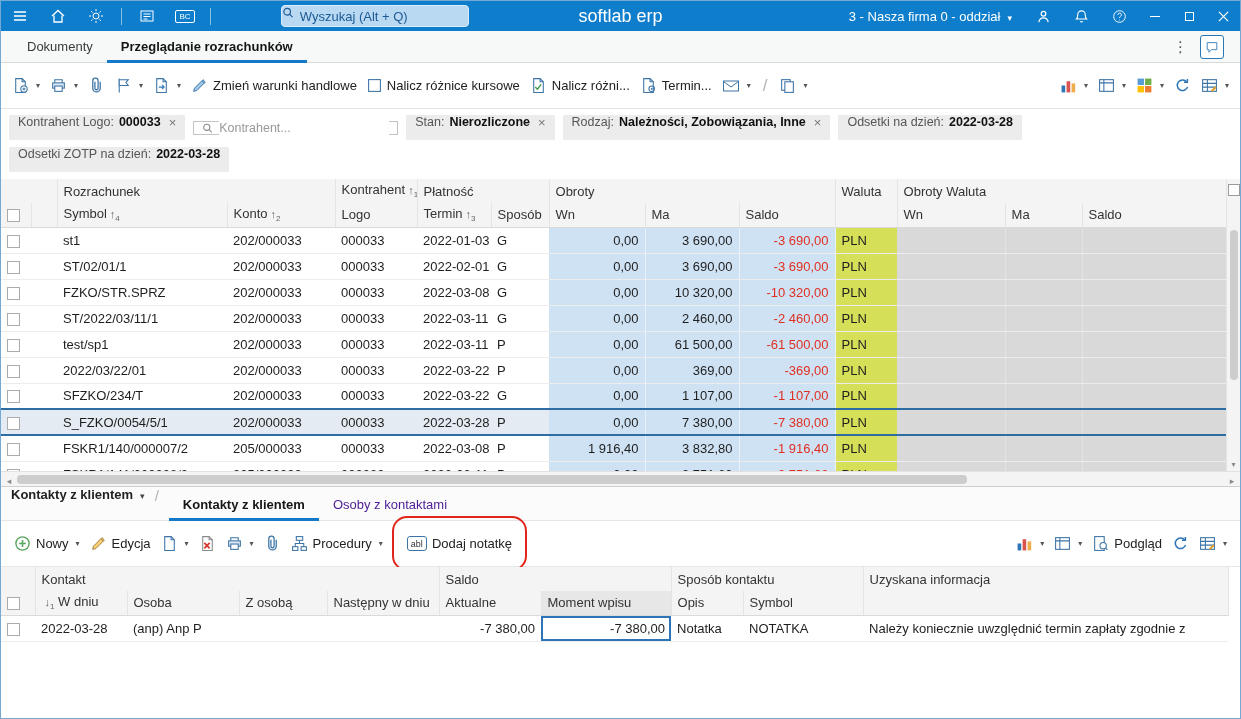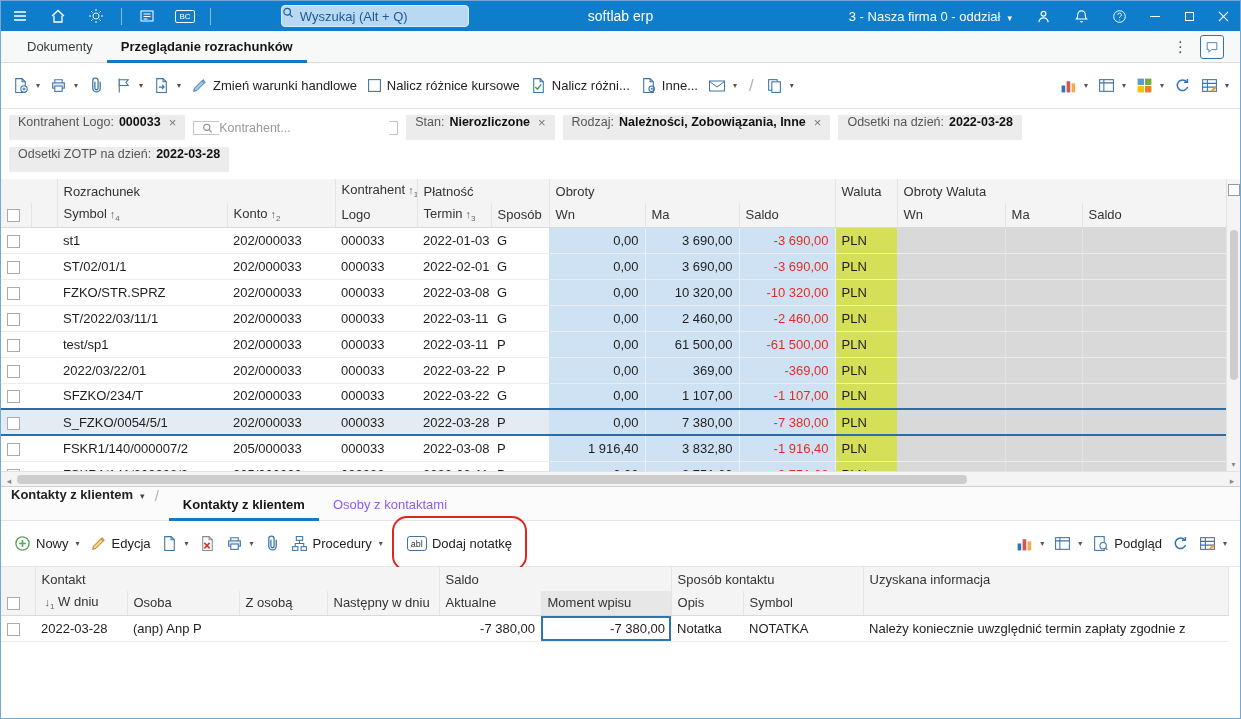--- a/index.html
+++ b/index.html
@@ -9,21 +9,21 @@
          display:flex; flex-direction:column; overflow:hidden; }
 
   
   .titlebar { height:30px; flex:0 0 30px; background:#0e7ecc; display:flex; align-items:center; color:#fff; position:relative; }
   .tb-btn { width:38px; height:30px; display:flex; align-items:center; justify-content:center; }
   .tb-sep { width:1px; height:17px; background:rgba(255,255,255,.5); margin:0 6px; }
   .tb-search { display:flex; gap:6px; background:#b9d9f2; border:1px solid #dcedfa; border-radius:4px;
                height:22px; width:188px; padding:0 0; margin-left:64px; }
   .tb-search input { border:0; background:transparent; font:inherit; font-size:13px; color:#17497d; width:100%; outline:none; }
   .tb-search input::placeholder { color:#1b5a94; opacity:1; }
-  .app-title { position:absolute; left:50%; transform:translateX(-50%); font-size:14px; pointer-events:none; }
+  .app-title { position:absolute; left:50%; transform:translateX(-50%); font-size:18px; pointer-events:none; }
   .tb-right { margin-left:auto; display:flex; align-items:center; }
   .tb-context { display:flex; align-items:center; gap:7px; padding:0 12px; font-size:13px; }
   .chev-w::after { content:"▾"; font-size:9px; color:#fff; }
   .win-btn { width:34px; height:30px; display:flex; align-items:center; justify-content:center; }
   .min-glyph { width:10px; height:1px; background:#fff; }
   .max-glyph { width:9px; height:9px; border:1px solid #fff; }
 
   
   .tabrow { height:32px; flex:0 0 32px; background:#f7f8f8; border-bottom:1px solid #d9d9d9; display:flex; align-items:center; padding:0 12px; }
   .tab { height:32px; display:flex; align-items:center; padding:0 14px; color:#3a3a3a; }
@@ -87,21 +87,21 @@
   .harrow-r::before { content:"▸"; font-size:9px; color:#8a8a8a; }
   .harrow-l, .harrow-r { width:16px; text-align:center; }
   .hthumb { height:9px; background:#cdcdcd; border-radius:4px; width:950px; }
   .hspacer { flex:1; }
 
   
   .bottom-header { height:34px; flex:0 0 34px; display:flex; align-items:flex-start; background:#fbfbfb; border-bottom:1px solid #e6e6e6; padding:0 10px; }
   .bh-selector { display:flex; align-items:center; gap:7px; font-weight:bold; color:#222; }
   .chev-d::after { content:"▾"; font-size:9px; color:#444; }
   .bh-slash { color:#b3b3b3; margin:0 10px; font-size:15px; }
-  .btab { height:34px; display:flex; align-items:center; padding:0 14px; color:#8b5cf6; }
+  .btab { height:34px; display:flex; align-items:center; padding:0 14px; color:#4c1d95; }
   .btab.active { font-weight:bold; color:#161616; box-shadow:inset 0 -3px 0 #1379c8; }
   .bottom-toolbar { height:46px; flex:0 0 46px; display:flex; align-items:center; padding:0 8px; border-bottom:1px solid #e6e6e6; background:#fff; }
   .bottom-grid { flex:0 0 76px; }
   .fill { flex:1; background:#fff; }
 </style>
 </head>
 <body>
 
 <div class="app">
 
@@ -248,21 +248,21 @@
         </svg>
       <span>Nalicz różni...</span>
     </span>
     <span class="tbtn">
       <svg width="17" height="17" viewBox="0 0 16 16">
           <path d="M3.5 1.5h6l3 3v10h-9z" fill="#fff" stroke="#3c74a6"></path>
           <path d="M9.5 1.5v3h3" fill="none" stroke="#3c74a6"></path>
           <circle cx="11" cy="11" r="2.6" fill="none" stroke="#3c74a6"></circle>
           <circle cx="11" cy="11" r=".9" fill="#3c74a6"></circle>
         </svg>
-      <span>Inne...</span>
+      <span>Termin...</span>
     </span>
     <span class="tbtn dd">
       <svg width="18" height="16" viewBox="0 0 18 14" fill="none" stroke="#3c74a6">
           <rect x="1.5" y="2" width="15" height="10" fill="#fff"></rect>
           <path d="M1.5 2.5L9 8l7.5-5.5"></path>
         </svg>
     </span>
     <span class="slash">/</span>
     <span class="tbtn dd">
       <svg width="17" height="17" viewBox="0 0 16 16" fill="#fff" stroke="#3c74a6">

